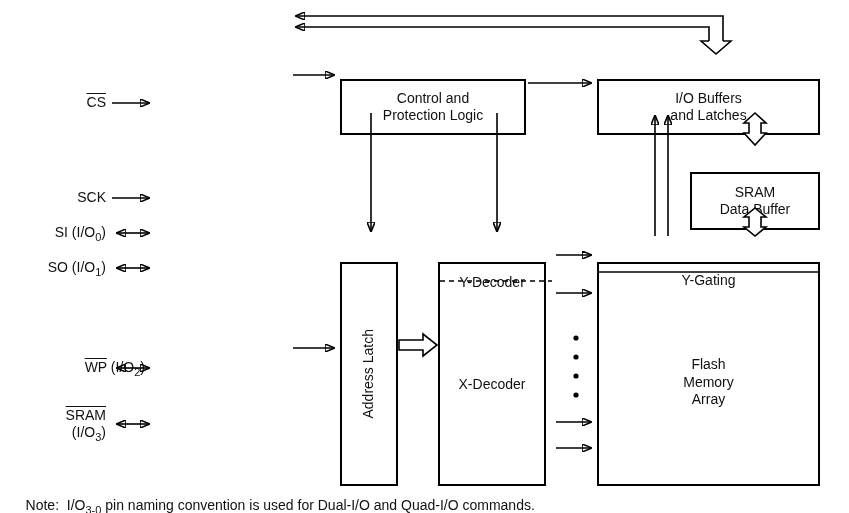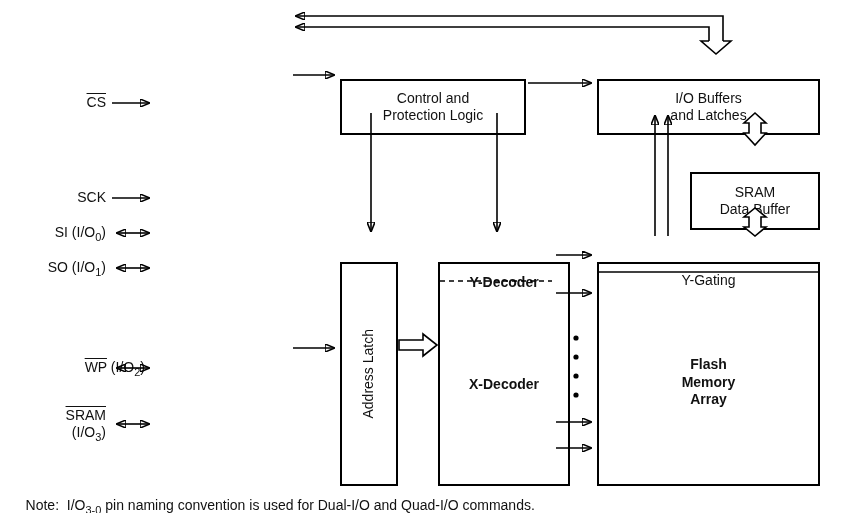--- a/index.html
+++ b/index.html
@@ -6,28 +6,28 @@
   html,body { background:#fff; }
   body { font-family:"Liberation Sans","DejaVu Sans",sans-serif; color:#111; }
   .canvas { position:relative; width:849px; height:513px; background:#fff; overflow:hidden; font-size:14px; }
 
   .block { position:absolute; border:2px solid #000; background:#fff; display:flex; align-items:center; justify-content:center; text-align:center; line-height:1.25; z-index:1;margin-top:24px; }
   #b-interface { left:155px; top:10px;  width:136px; height:446px; }
   #b-cpl       { left:340px; top:55px;  width:186px; height:56px; }
   #b-iobuf     { left:597px; top:55px;  width:223px; height:56px; }
   #b-sram      { left:690px; top:148px; width:130px; height:58px; }
   #b-addr      { left:340px; top:238px; width:58px;  height:224px; }
-  #b-dec       { left:438px; top:238px; width:132px; height:224px; display:block;font-weight:bold; }
+  #b-dec       { left:438px; top:238px; width:108px; height:224px; display:block; }
   #b-flash     { left:597px; top:238px; width:223px; height:224px; display:block;padding-left:40px; }
 
   .vlabel { transform:rotate(-90deg); white-space:nowrap; }
   #b-dec .ylabel   { position:absolute; top:10px;  left:0; width:100%; text-align:center; }
   #b-dec .xlabel   { position:absolute; top:112px; left:0; width:100%; text-align:center; }
   #b-flash .glabel { position:absolute; top:8px;   left:0; width:100%; text-align:center; }
-  #b-flash .flabel { position:absolute; top:92px;  left:0; width:100%; text-align:center; line-height:1.25;font-weight:bold; }
+  #b-flash .flabel { position:absolute; top:92px;  left:0; width:100%; text-align:center; line-height:1.25; }
 
   .pin { position:absolute; left:0; width:108px; text-align:right; padding-right:2px; line-height:1.22; z-index:1; }
   #pin-cs   { top:94px; }
   #pin-sck  { top:189px; }
   #pin-si   { top:224px; }
   #pin-so   { top:259px; }
   #pin-wp   { top:359px;margin-left:39px; }
   #pin-hold { top:407px; }
   .ovl { text-decoration:overline; text-decoration-thickness:1px; }
   sub { font-size:11px; line-height:0; }

